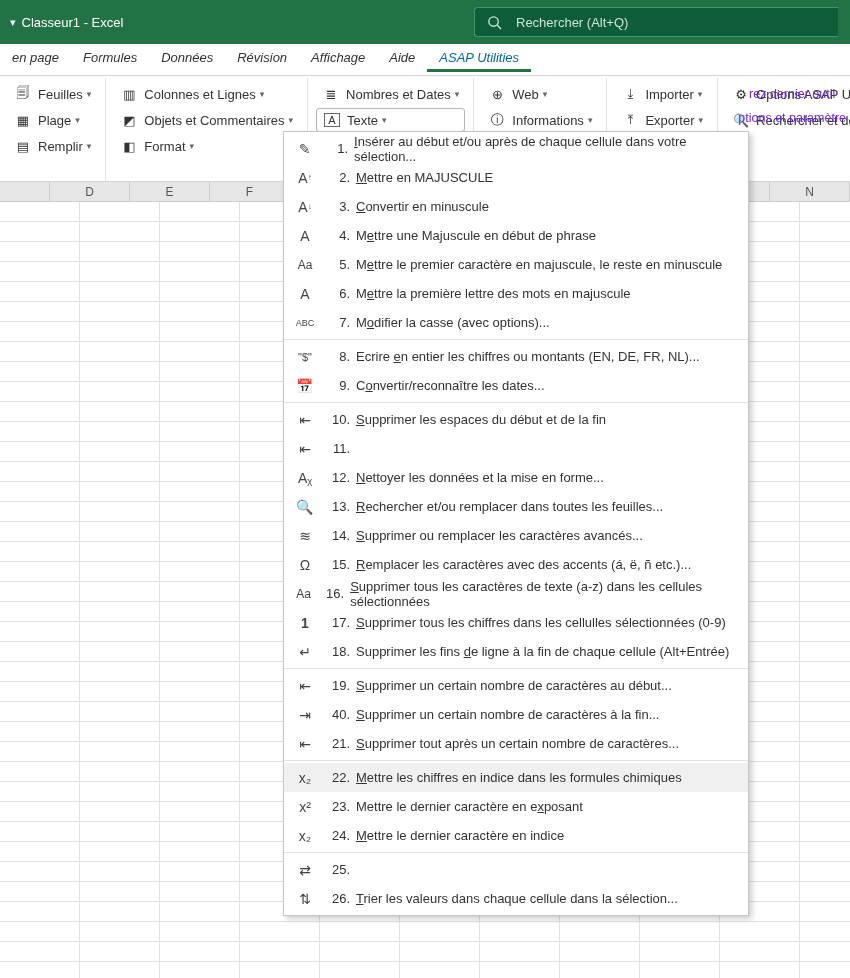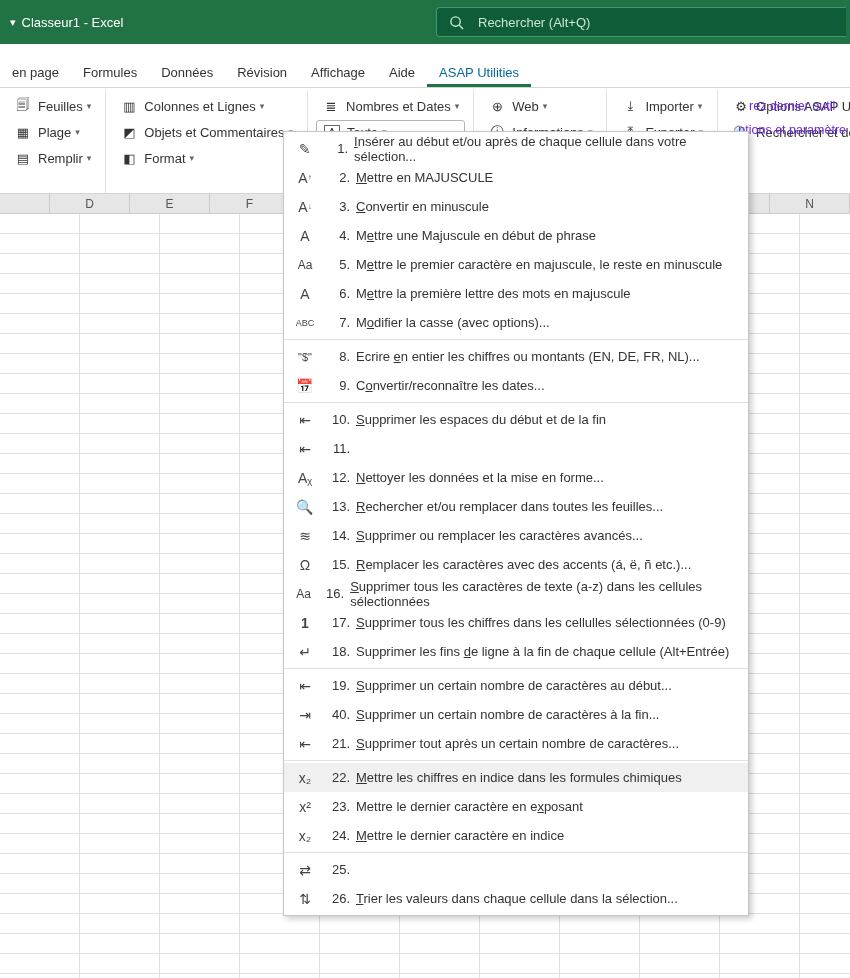--- a/index.html
+++ b/index.html
@@ -17,40 +17,41 @@
     height: 44px;
     background: #217346;
     display: flex;
     align-items: center;
     color: #fff;
   }
   .titlebar .chev { margin-left: 10px; margin-right: 6px; font-size:11px; }
   .titlebar .title { font-size: 13px; }
   .searchbox {
     margin-left: auto;
-    margin-right: 4px;
-    width: 410px;
+    margin-right: 12px;
+    width: 364px;
     height: 30px;
     background: #0f5c38;
     border: 1px solid #3d9970;
     border-right: none;
     border-radius: 4px 0 0 4px;
     display: flex;
     align-items: center;
     padding: 0 12px;
     color: #c9e5d6;
   }
   .searchbox .mag { margin-right: 14px; }
   .tabs {
-    height: 44px;
+    height: 32px;
     background: #fff;
     border-bottom: 1px solid #d4d4d4;
     display: flex;
-    align-items: flex-end;
+    align-items: flex-start;
     padding-left: 0;
+    font-style: italic;
   }
   .tabs .tab {
     padding: 0 12px;
     height: 28px;
     line-height: 28px;
     font-size: 13px;
     color: #333;
     cursor: pointer;
   }
   .tabs .tab.active {

